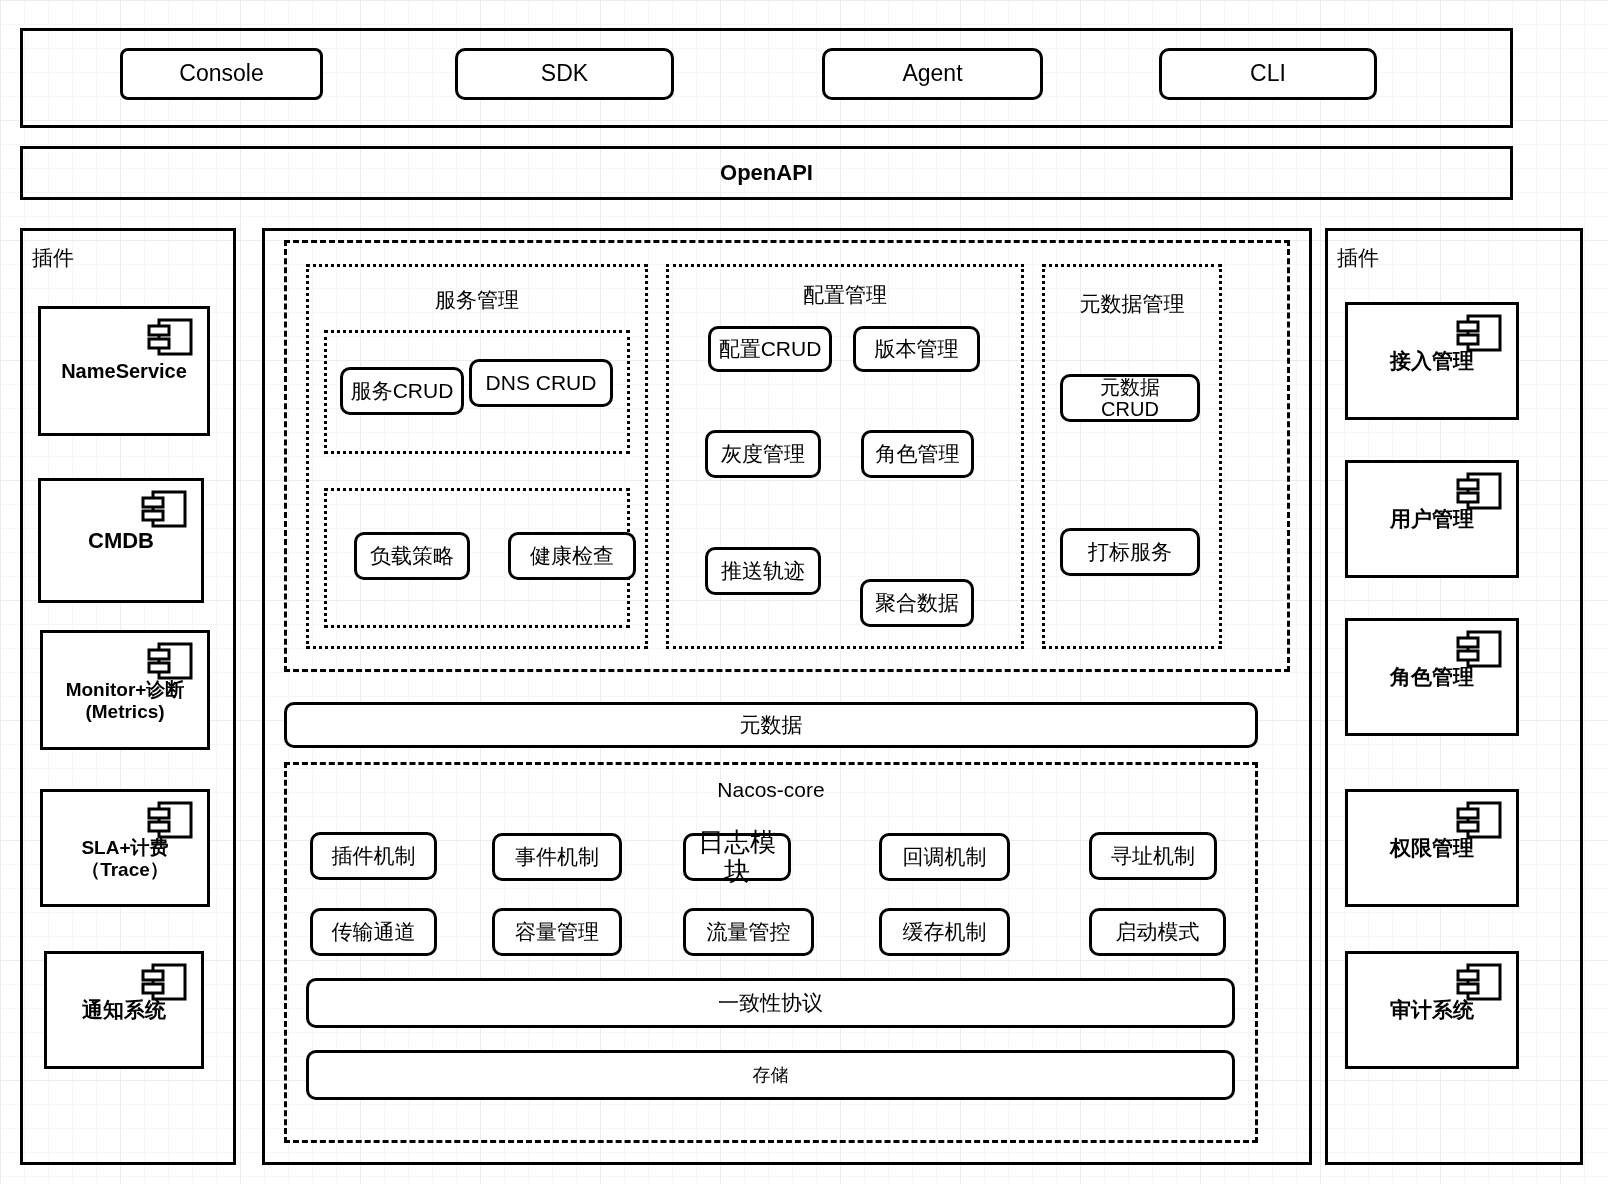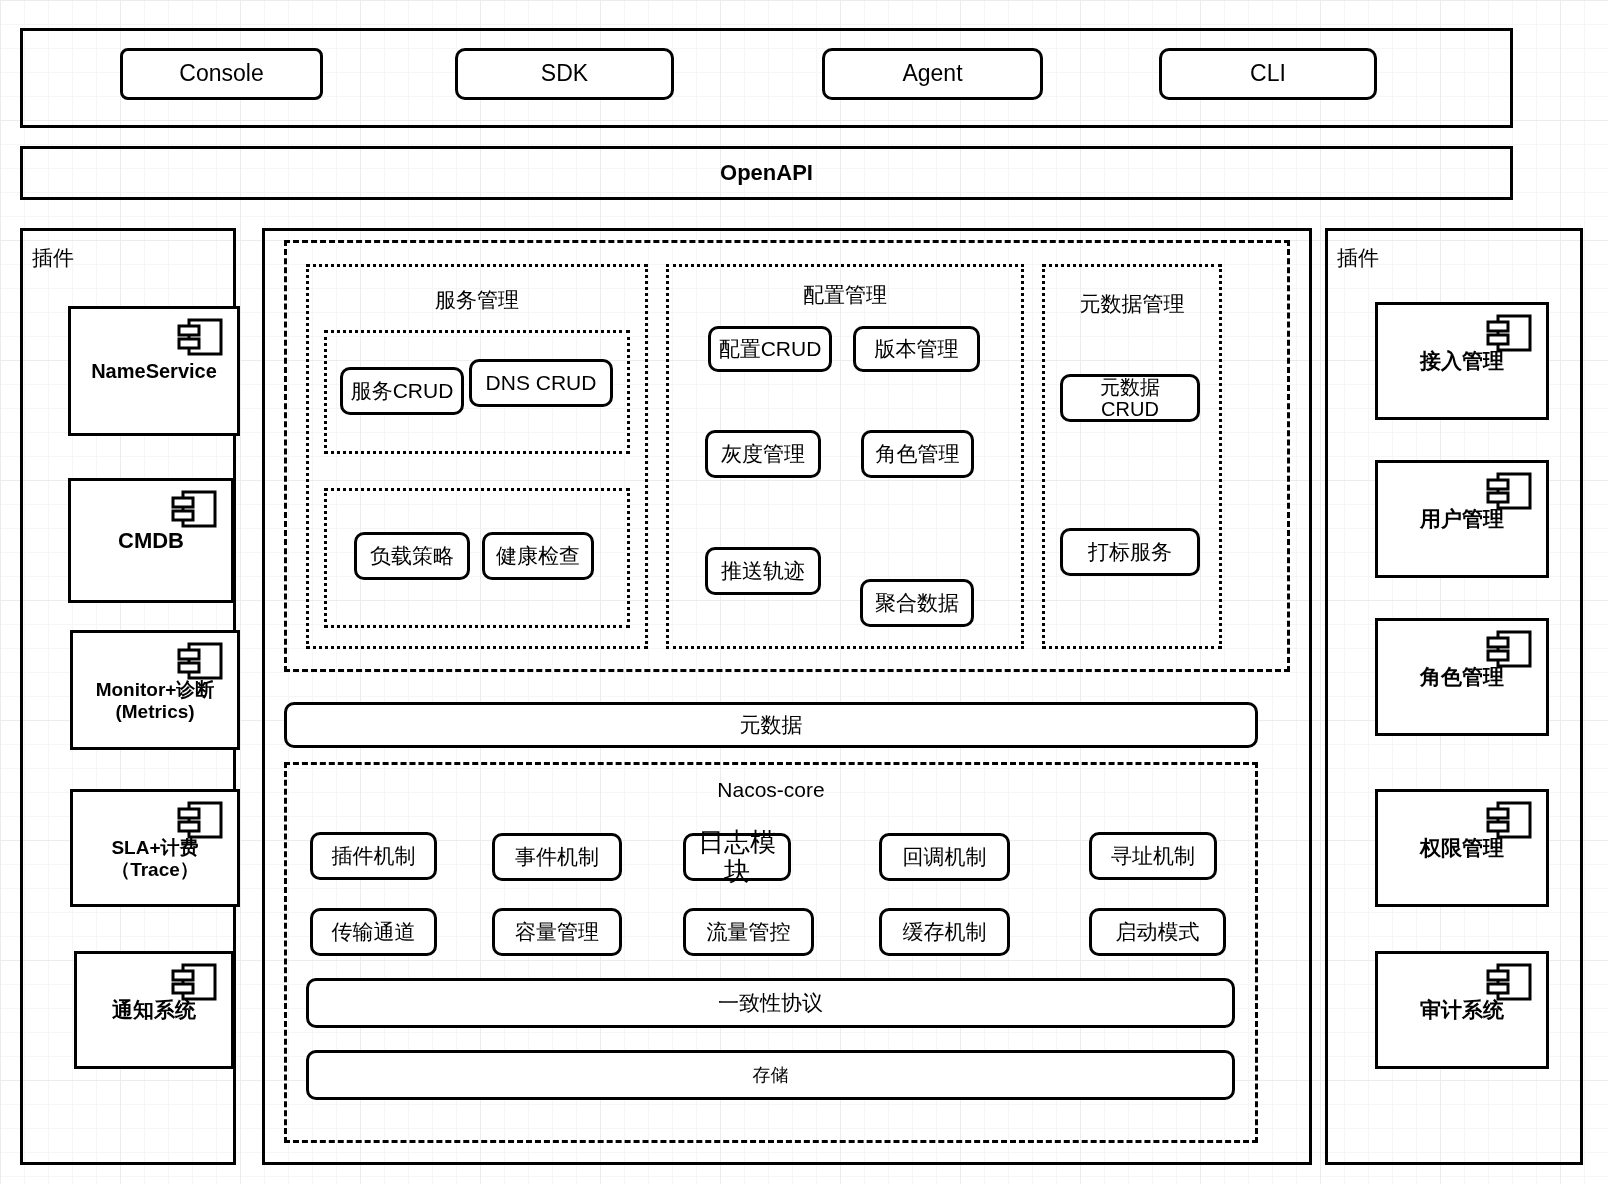--- a/index.html
+++ b/index.html
@@ -28,21 +28,21 @@
   .rnode{
     border:3px solid #000;border-radius:10px;background:#fff;
     display:flex;align-items:center;justify-content:center;
     text-align:center;line-height:1.12;
   }
   
   .cnode{
     border:3px solid #000;background:#fff;
     display:flex;align-items:center;justify-content:center;
     text-align:center;font-weight:bold;line-height:1.14;
-    position:absolute;box-sizing:border-box;margin-left:30px;
+    position:absolute;box-sizing:border-box;
   }
   .cnode .label{position:relative;z-index:2;}
   .uml-icon{position:absolute;right:14px;top:9px;width:46px;height:38px;}
   .sec-title{
     position:absolute;text-align:left;white-space:nowrap;padding-left:12px;
   }
   .grp-title{position:absolute;width:100%;text-align:center;}
 </style>
 </head>
 <body>
@@ -193,21 +193,21 @@
 <div class="abs rnode" style="left:340px;top:367px;width:124px;height:48px;font-size:21px;">
   <span>服务CRUD</span>
 </div>
 <div class="abs rnode" style="left:469px;top:359px;width:144px;height:48px;font-size:21px;">
   <span>DNS CRUD</span>
 </div>
 <div class="abs dotted-box" style="left:324px;top:488px;width:306px;height:140px;"></div>
 <div class="abs rnode" style="left:354px;top:532px;width:116px;height:48px;font-size:21px;">
   <span>负载策略</span>
 </div>
-<div class="abs rnode" style="left:482px;top:532px;width:112px;height:48px;font-size:21px;">
+<div class="abs rnode" style="left:508px;top:532px;width:128px;height:48px;font-size:21px;">
   <span>健康检查</span>
 </div>
 
 <div class="abs dotted-box" style="left:666px;top:264px;width:358px;height:385px;"></div>
 <div class="grp-title" style="left:666px;top:281px;width:358px;font-size:21px;">配置管理</div>
 <div class="abs rnode" style="left:708px;top:326px;width:124px;height:46px;font-size:21px;">
   <span>配置CRUD</span>
 </div>
 <div class="abs rnode" style="left:853px;top:326px;width:127px;height:46px;font-size:21px;">
   <span>版本管理</span>

